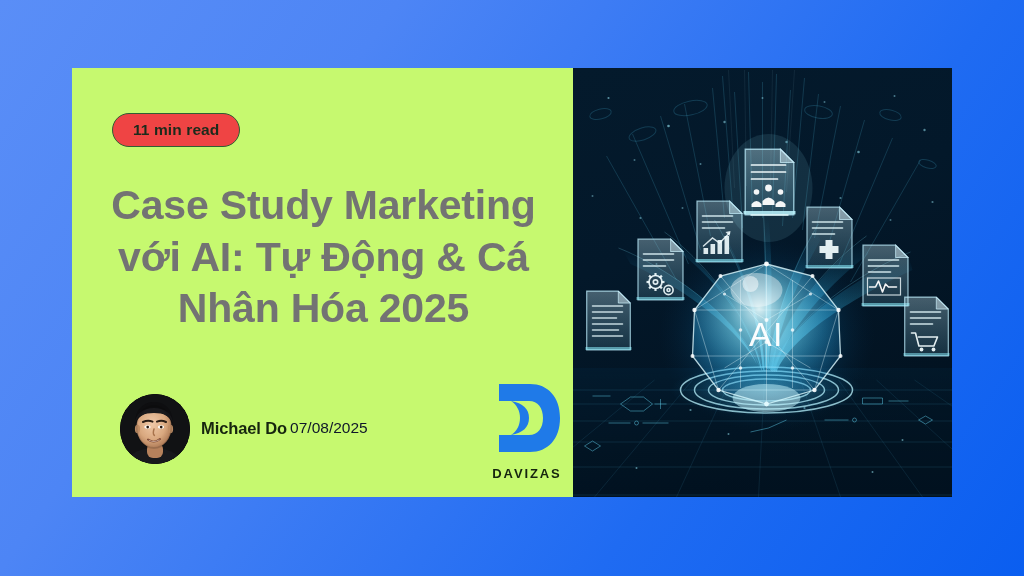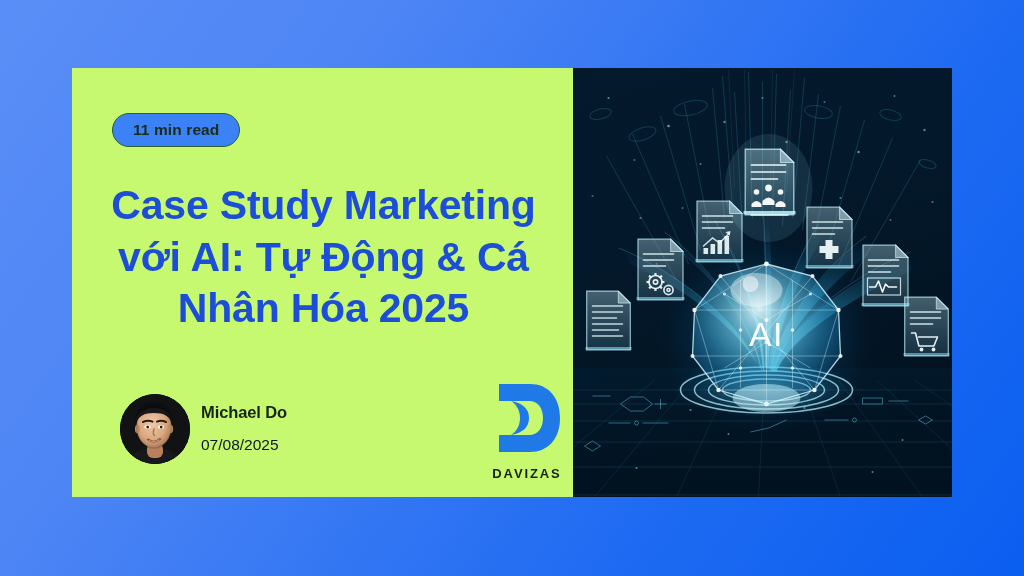--- a/index.html
+++ b/index.html
@@ -28,52 +28,52 @@
     position:relative;
     width:501px; height:100%;
     background:#c6f96f;
     flex:0 0 501px;
   }
 
   #badge {
     position:absolute; left:40px; top:45px;
     height:34px; padding:0 20px;
     display:flex; align-items:center; justify-content:center;
-    background:#3b82f6;
+    background:#ef4444;
     border:1.6px solid #2f5f33;
     border-radius:18px;
     font-size:15.5px; font-weight:bold;
     color:#1b2b1b;
     letter-spacing:.1px;
     white-space:nowrap;
   }
 
   #title {
     position:absolute;
     left:14px; top:112px; width:475px;
     text-align:center;
     font-size:41px; line-height:1.26;
     font-weight:bold;
-    color:#1d4ed8;
+    color:#737373;
     letter-spacing:-.2px;
   }
 
   #author-row {
     position:absolute;
     left:48px; top:326px;
     display:flex; align-items:center; gap:11px;
   }
   #avatar {
     width:70px; height:70px; border-radius:50%;
     overflow:hidden; flex:0 0 70px;
     background:#09090a;
     position:relative;
   }
   #avatar svg { display:block; width:100%; height:100%; }
-  #author-text { display:flex; flex-direction:column; gap:14px; padding-bottom:2px; }
+  #author-text { display:flex; gap:3px; padding-bottom:2px; }
   #author-name { font-size:16.5px; font-weight:bold; color:#16250f; letter-spacing:-.1px; }
   #author-date { font-size:15.5px; font-weight:normal; color:#0f172a; }
 
   
   #logo {
     position:absolute;
     left:409px; top:312px;
     width:92px;
     display:flex; flex-direction:column; align-items:center;
   }

